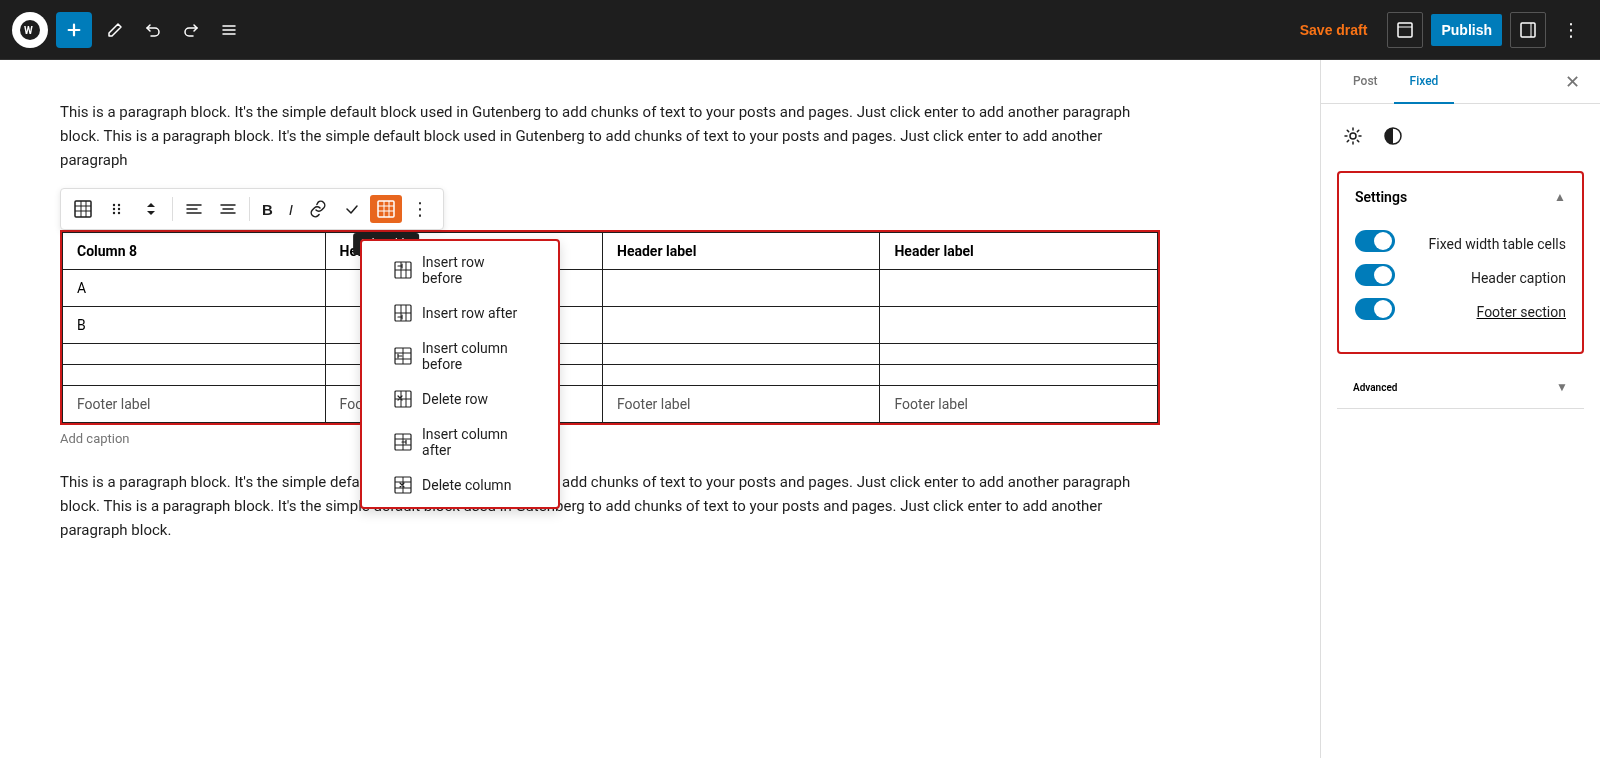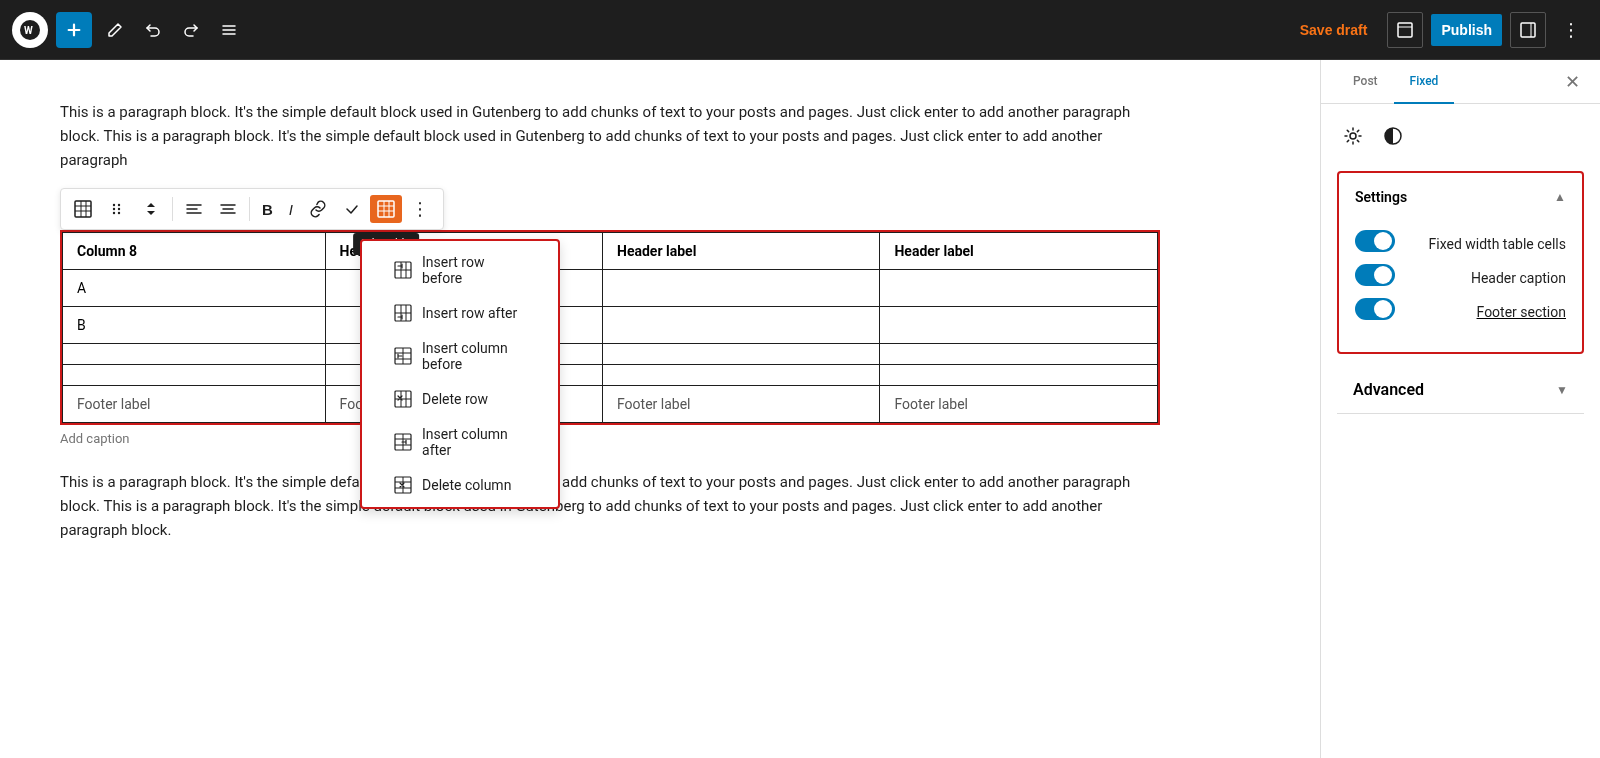--- a/index.html
+++ b/index.html
@@ -190,21 +190,21 @@
       width: 18px; height: 18px; background: #fff; border-radius: 50%;
     }
 
     .advanced-section {
       border-bottom: 1px solid #ddd;
     }
     .advanced-header {
       display: flex; align-items: center; justify-content: space-between;
       padding: 14px 16px; cursor: pointer;
     }
-    .advanced-title { font-size: 16px; font-weight: 600; }
+    .advanced-title { font-size: 10px; font-weight: 600; }
     .advanced-chevron { font-size: 12px; color: #757575; }
   </style>
 </head>
 <body>
 
 <div class="top-bar">
   <div class="wp-logo">
     <svg viewBox="0 0 24 24" fill="#1e1e1e" xmlns="http://www.w3.org/2000/svg">
       <circle cx="12" cy="12" r="10" fill="#1e1e1e"></circle>
       <text x="6" y="16" font-size="10" fill="#fff" font-weight="bold">W</text>

